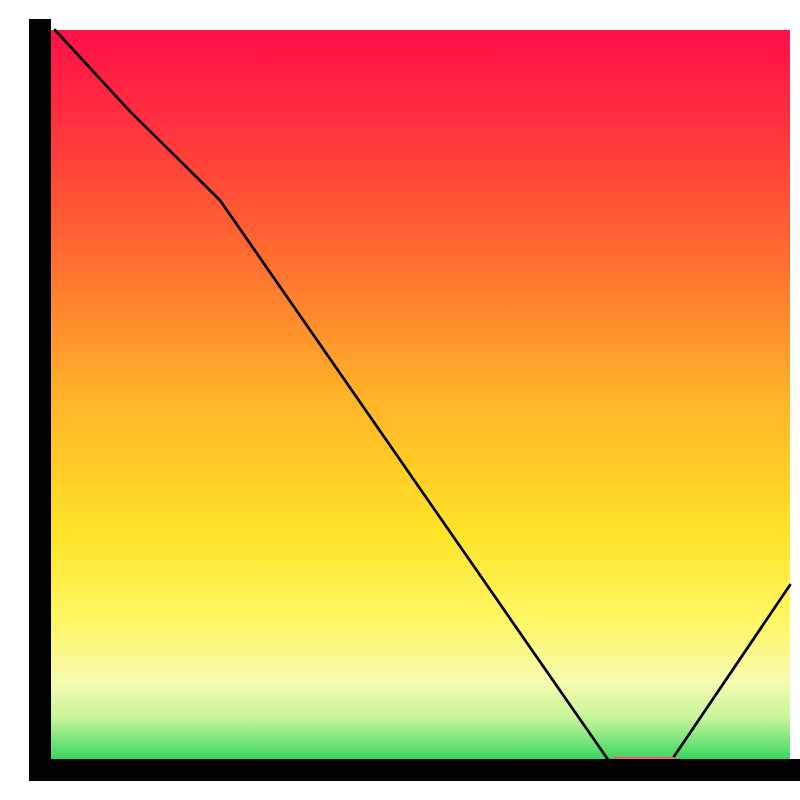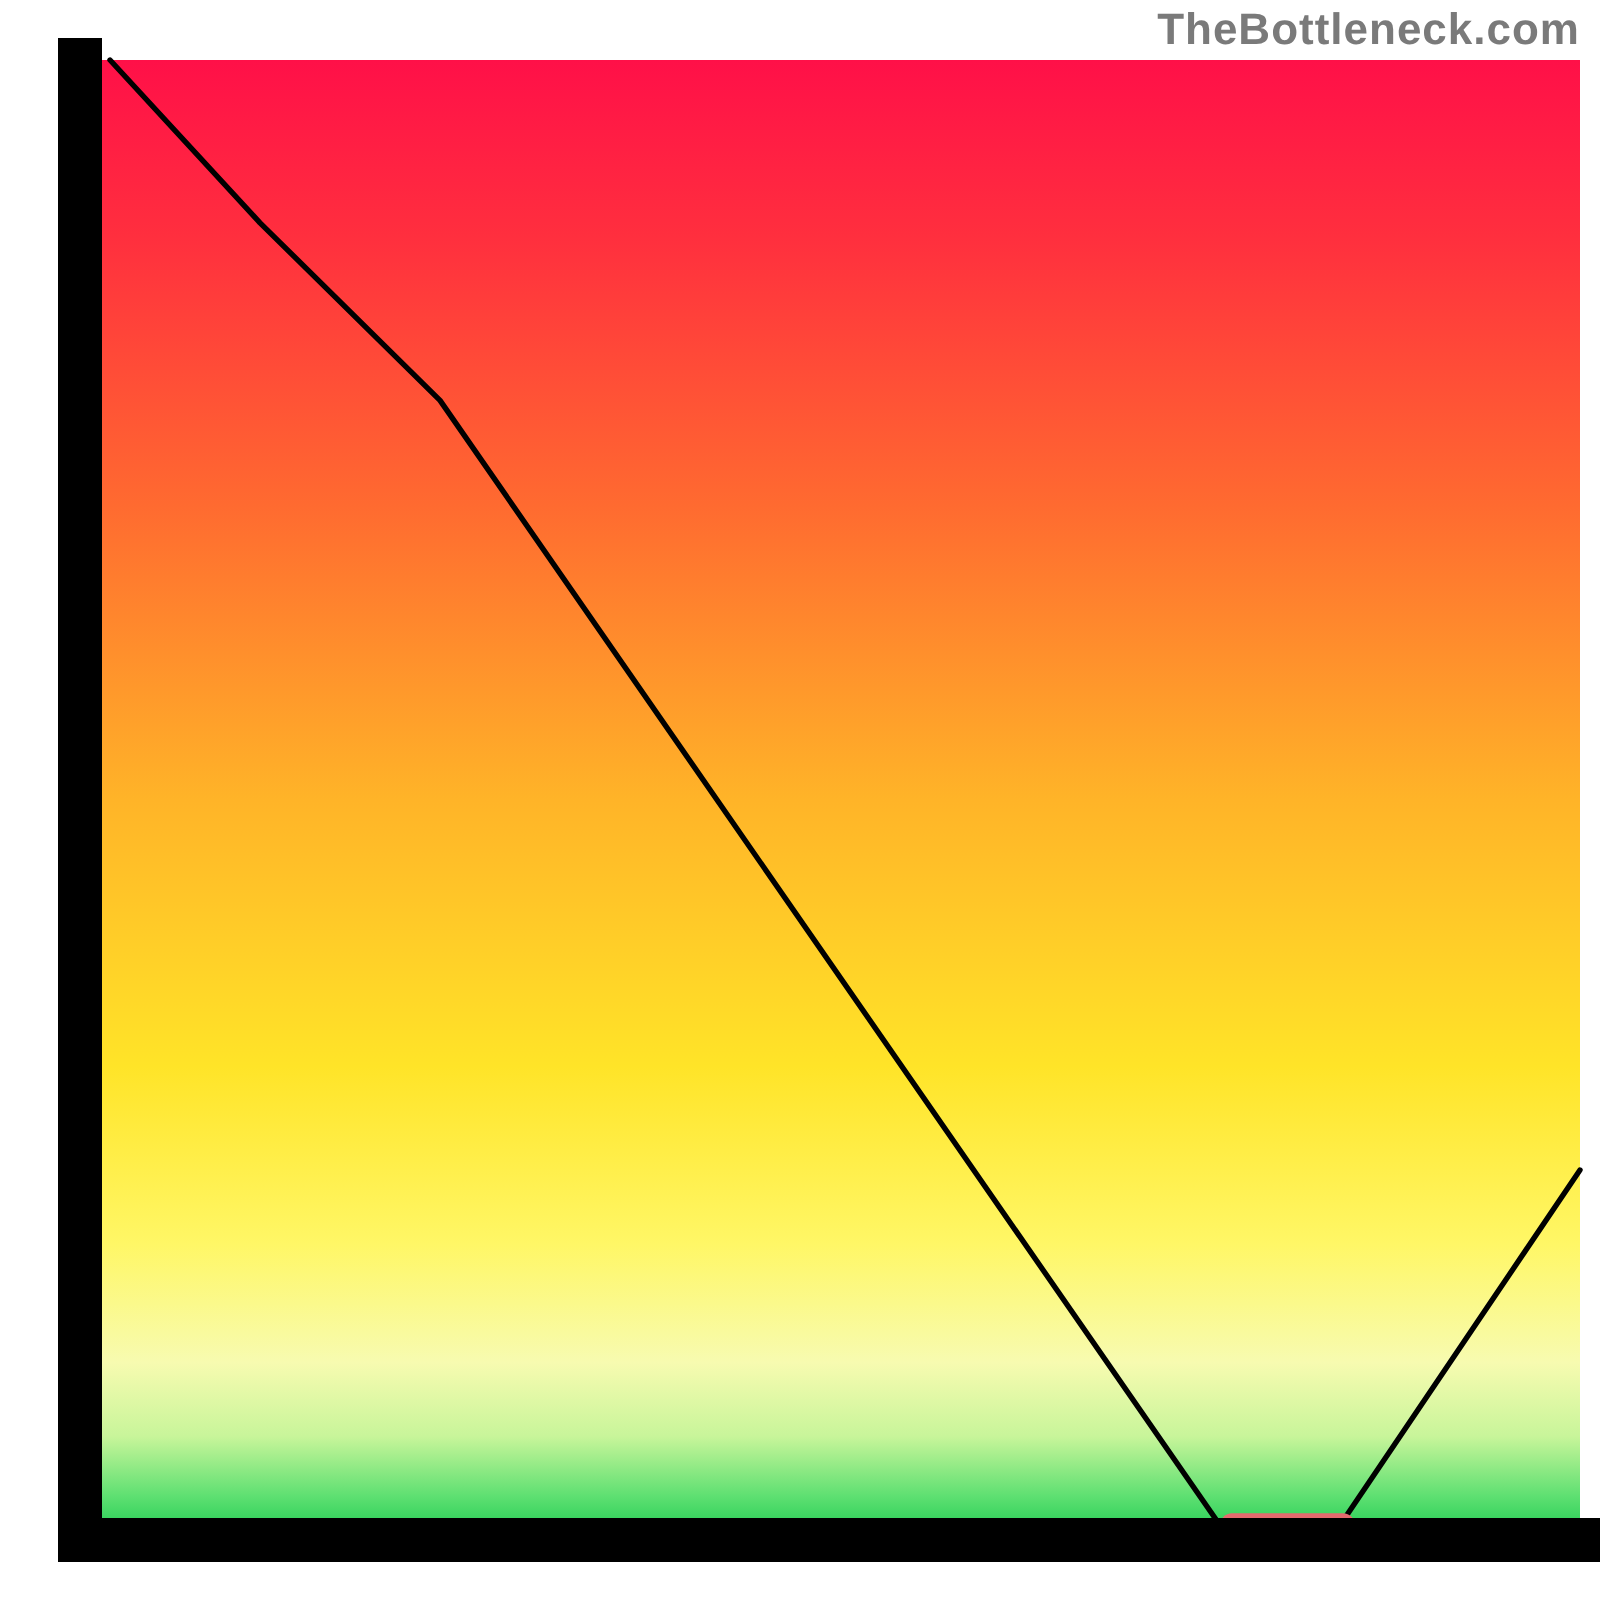--- a/index.html
+++ b/index.html
@@ -28,21 +28,20 @@
   svg.chart {
     position: absolute;
     top: 0;
     left: 0;
   }
 </style>
 </head>
 <body>
 <div class="container">
 
-  <div class="watermark">TheBottleneck.com</div>
 
   <svg class="chart" width="800" height="800" viewBox="0 0 800 800">
     <defs>
 
       <linearGradient id="heat" x1="0" y1="0" x2="0" y2="1">
         <stop offset="0%" stop-color="#ff1048"></stop>
         <stop offset="12%" stop-color="#ff2f3e"></stop>
         <stop offset="30%" stop-color="#ff6a30"></stop>
         <stop offset="50%" stop-color="#ffb428"></stop>
         <stop offset="68%" stop-color="#ffe428"></stop>

